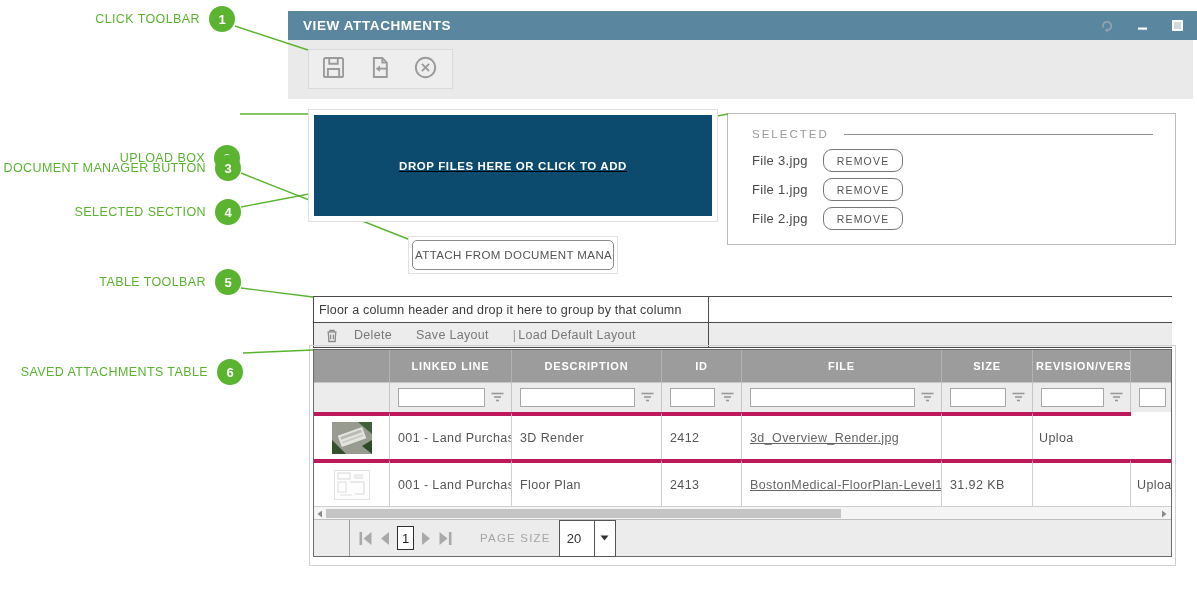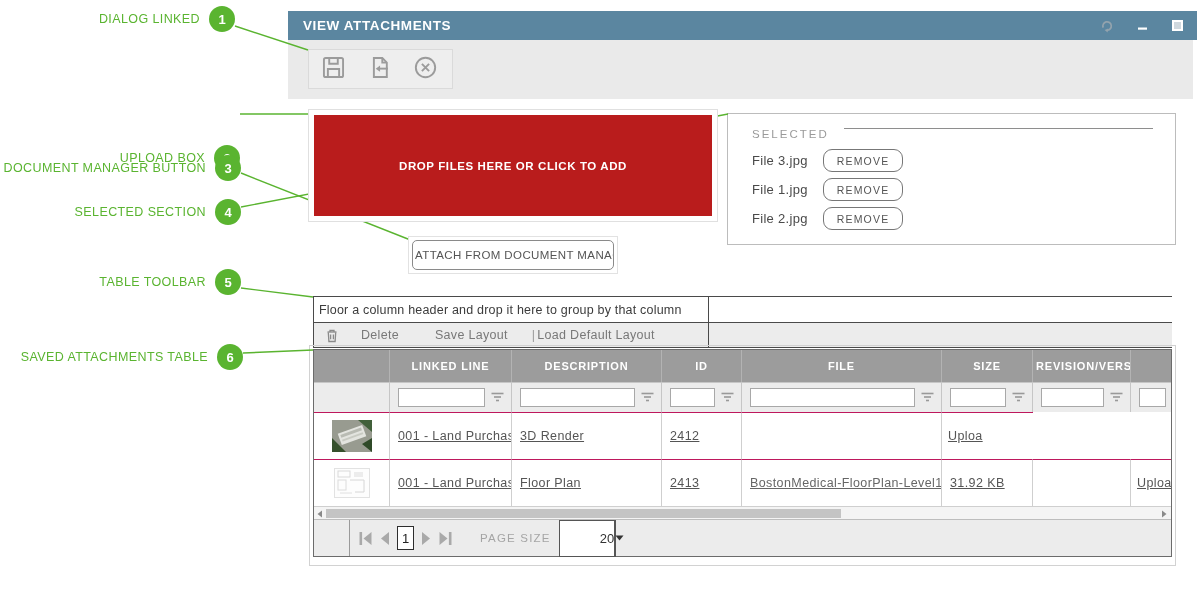--- a/index.html
+++ b/index.html
@@ -21,125 +21,125 @@
   .winbtns { position:absolute; right:14px; top:0; height:29px; display:flex; align-items:center; gap:21px; }
   .winbtn { display:flex; align-items:center; justify-content:center; width:14px; height:14px; cursor:default; }
 
   .dlg-toolbar { position:absolute; left:288px; top:40px; width:905px; height:59px; background:#eaeaea; }
   .iconbox { position:absolute; left:20px; top:9px; width:145px; height:40px; background:#eeeeee;
              border:1px solid #dadada; display:flex; align-items:center; gap:19px; padding:0 11px; }
 
   
   .upload-frame { position:absolute; left:308px; top:109px; width:410px; height:113px; background:#fff;
                   border:1px solid #e0e0e0; z-index:4; padding:5px; }
-  .upload-drop  { width:100%; height:100%; background:#b91c1c; display:flex; align-items:center; justify-content:center; }
+  .upload-drop  { width:100%; height:100%; background:#0c4a6e; display:flex; align-items:center; justify-content:center;text-decoration:underline; }
   .upload-drop span { color:#fff; font-weight:bold; font-size:11.5px; letter-spacing:.6px; }
 
   .attach-wrap { position:absolute; left:408px; top:236px; width:210px; height:38px; background:#fff;
                  border:1px solid #e2e2e2; z-index:4; display:flex; align-items:center; justify-content:center; }
   .attach-btn  { width:202px; height:30px; background:#fff; border:1.4px solid #8a8a8a; border-radius:5px;
                  color:#555; font-size:11.5px; letter-spacing:.4px; display:flex; align-items:center;
                  justify-content:flex-start; padding-left:2px; white-space:nowrap; overflow:hidden;
                  font-family:"Liberation Sans",sans-serif; }
 
   .selected-box { position:absolute; left:727px; top:113px; width:449px; height:132px; background:#fff;
                   border:1px solid #bcbcbc; z-index:2; }
-  .sel-head { position:absolute; left:24px; right:22px; top:14px; display:flex; align-items:flex-start; }
+  .sel-head { position:absolute; left:24px; right:22px; top:14px; display:flex; align-items:center; }
   .sel-head .t { color:#9a9a9a; font-size:11.5px; letter-spacing:2px; }
   .sel-head .rule { flex:1; border-top:1px solid #8e8e8e; margin-left:15px; }
   .sel-row { position:absolute; left:24px; height:23px; display:flex; align-items:center; }
   .sel-row .fname { color:#4a4a4a; font-size:13px; letter-spacing:.3px; width:66px; }
   .remove-btn { margin-left:5px; width:80px; height:23px; background:#fff; border:1.3px solid #777;
                 border-radius:9px; color:#555; font-size:10.5px; letter-spacing:1.2px;
                 display:flex; align-items:center; justify-content:center; font-family:"Liberation Sans",sans-serif; }
 
   
   .grid-top { position:absolute; left:313px; top:296px; width:859px; height:52px; }
   .group-row { height:26px; background:#fff; border-top:1px solid #4a4a4a; display:flex; align-items:center; }
   .group-row span { font-size:12.5px; color:#3b3b3b; letter-spacing:.2px; padding-left:6px; white-space:nowrap; }
   .tool-row { height:26px; background:#ececec; border-top:1px solid #4a4a4a; border-bottom:1px solid #4a4a4a;
               display:flex; align-items:center; color:#787878; font-size:12.5px; letter-spacing:.3px; }
-  .tool-row .titem { display:flex; align-items:center; gap:22px; cursor:default;justify-content:flex-end; }
+  .tool-row .titem { display:flex; align-items:center; gap:15px; cursor:default;justify-content:flex-end; }
   .lbox-outline { position:absolute; left:0; top:0; width:396px; height:52px; border:1px solid #4a4a4a;
                   pointer-events:none; }
 
   
   .table-outer { position:absolute; left:309px; top:345px; width:867px; height:221px; border:1px solid #d2d2d2; }
   .grid { position:absolute; left:313px; top:349px; width:859px; border:1px solid #6b6b6b; background:#fff; }
   .grow { display:grid; grid-template-columns:76px 122px 150px 80px 200px 91px 98px 1fr; }
   .grow > div { overflow:hidden; white-space:nowrap; }
   .hdr { height:32px; background:#9c9c9c; }
   .hdr > div { color:#fff; font-size:11px; font-weight:bold; letter-spacing:.8px; display:flex;
                align-items:center; justify-content:center; border-right:1px solid #b3b3b3; }
   .hdr > div.clip-left { justify-content:flex-start; padding-left:3px; }
   .hdr > div:last-child { border-right:none; }
   .flt { height:30px; background:#ececec; border-top:1px solid #c6c6c6; }
   .flt > div { display:flex; align-items:center; border-right:1px solid #c6c6c6; }
   .flt > div:last-child { border-right:none; }
   .flt input { flex:1; height:19px; min-width:10px; border:1px solid #a8a8a8; background:#fff;
                margin:0 5px 0 8px; outline:none; font-size:12px; padding:0 3px; }
   .flt .ficon { margin-right:6px; flex:none; }
   .drow { height:47px; background:#fff; }
-  .drow > div { display:flex; align-items:center; border-right:1px solid #cfcfcf; border-top:1px solid #be185d;
-                color:#555; font-size:12.5px; letter-spacing:.4px; padding-left:8px;text-decoration:underline; }
+  .drow > div { display:flex; align-items:center; border-right:1px solid #cfcfcf; border-top:4px solid #be185d;
+                color:#555; font-size:12.5px; letter-spacing:.4px; padding-left:8px; }
   .drow > div:last-child { border-right:none; padding-left:6px; }
   .drow > div.thumb { justify-content:center; padding-left:0; }
   .filelink { color:#666; text-decoration:underline; cursor:pointer; }
 
   .hscroll { position:relative; height:13px; background:#f4f4f4; border-top:1px solid #cfcfcf; }
   .hthumb { position:absolute; left:12px; top:2px; width:515px; height:9px; background:#c4c4c4; }
   .harrow { position:absolute; top:2px; width:9px; height:9px; display:flex; align-items:center; justify-content:center; }
 
   .pager { position:relative; height:37px; background:#ececec; border-top:1px solid #bdbdbd;
            display:flex; align-items:center; }
   .pager-div { position:absolute; left:35px; top:0; height:100%; border-right:1px solid #9a9a9a; }
   .pctrl { display:flex; align-items:center; gap:6px; margin-left:44px; }
   .pbtn { display:flex; align-items:center; justify-content:center; cursor:default; }
   .pagebox { width:17px; height:24px; background:#fff; border:1.6px solid #2e2e2e; color:#222;
              font-size:13px; display:flex; align-items:center; justify-content:center; }
   .psize-lbl { margin-left:27px; color:#a5a5a5; font-size:11.5px; letter-spacing:1.2px; }
-  .psize-dd { margin-left:8px; width:57px; height:37px; background:#fff; border:1.4px solid #555; display:flex;padding-left:33px; }
+  .psize-dd { margin-left:8px; width:57px; height:37px; background:#fff; border:1.4px solid #555; display:flex; }
   .psize-dd .val { flex:1; display:flex; align-items:center; padding-left:7px; color:#333; font-size:13px; }
   .psize-dd .caret { width:21px; border-left:1.4px solid #555; display:flex; align-items:center; justify-content:center; }
 </style>
 </head>
 <body>
 
 <div class="page">
 
   <svg id="lines" width="1197" height="591">
     <line x1="235" y1="26" x2="308" y2="50" stroke="#5ab430" stroke-width="1.4"></line>
     <line x1="240" y1="114" x2="310" y2="114" stroke="#5ab430" stroke-width="1.4"></line>
     <line x1="241" y1="173" x2="413" y2="241" stroke="#5ab430" stroke-width="1.4"></line>
     <line x1="241" y1="207" x2="728" y2="114" stroke="#5ab430" stroke-width="1.4"></line>
     <line x1="241" y1="288" x2="313" y2="297" stroke="#5ab430" stroke-width="1.4"></line>
     <line x1="243" y1="353" x2="313" y2="350" stroke="#5ab430" stroke-width="1.4"></line>
   </svg>
 
   <div class="callout" style="top:6px;   width:235px; z-index:5;">
-    <span class="lbl">DIALOG LINKED</span>
+    <span class="lbl">CLICK TOOLBAR</span>
     <span class="num">1</span>
   </div>
   <div class="callout" style="top:101px; width:240px; z-index:5;margin-top:44px;">
     <span class="lbl">UPLOAD BOX</span>
     <span class="num">2</span>
   </div>
   <div class="callout" style="top:155px; width:241px; z-index:5;">
     <span class="lbl">DOCUMENT MANAGER BUTTON</span>
     <span class="num">3</span>
   </div>
   <div class="callout" style="top:199px; width:241px; z-index:5;">
     <span class="lbl">SELECTED SECTION</span>
     <span class="num">4</span>
   </div>
   <div class="callout" style="top:269px; width:241px; z-index:5;">
     <span class="lbl">TABLE TOOLBAR</span>
     <span class="num">5</span>
   </div>
-  <div class="callout" style="top:344px; width:243px; z-index:5;align-items:center;">
+  <div class="callout" style="top:359px; width:243px; z-index:5;align-items:center;">
     <span class="lbl">SAVED ATTACHMENTS TABLE</span>
     <span class="num">6</span>
   </div>
 
   <div class="titlebar">
     <span class="title">VIEW ATTACHMENTS</span>
     <div class="winbtns">
       <span class="winbtn">
         <svg width="14" height="14" viewBox="0 0 14 14">
             <path d="M3.2 8.6 A4.2 4.2 0 1 1 7 11.2" fill="none" stroke="#93a3ad" stroke-width="1.7"></path>
@@ -226,21 +226,21 @@
     <div class="tool-row">
       <span class="titem" style="margin-left:12px;">
         <svg width="14" height="15" viewBox="0 0 14 15" fill="none" stroke="#8a8a8a" stroke-width="1.3">
           <path d="M2.5 4 h9"></path>
             <path d="M5 4 v-1.5 h4 V4"></path>
           <path d="M3.3 4.4 l.6 9.1 h6.2 l.6-9.1"></path>
           <path d="M5.6 6.5 v4.8 M8.4 6.5 v4.8"></path>
         </svg>
         <span>Delete</span>
       </span>
-      <span class="titem" style="margin-left:36px;">
+      <span class="titem" style="margin-left:24px;">
         <span>Save Layout</span>
       </span>
       <span style="margin-left:24px; color:#9a9a9a;">|</span>
       <span class="titem" style="margin-left:2px;">
         <span>Load Default Layout</span>
       </span>
     </div>
     <div class="lbox-outline"></div>
   </div>
 
@@ -335,20 +335,23 @@
           <g transform="rotate(-20 20 15)">
             <rect x="7" y="9" width="26" height="12" fill="#e3e4df"></rect>
             <rect x="9" y="11" width="22" height="3" fill="#b9bbb3"></rect>
             <rect x="9" y="16" width="22" height="2" fill="#c8cac2"></rect>
           </g>
         </svg>
       </div>
       <div>001 - Land Purchas</div>
       <div>3D Render</div>
       <div>2412</div>
+      <div>
+          <span class="filelink">3d_Overview_Render.jpg</span>
+        </div>
       <div></div>
       <div>Uploa</div>
     </div>
 
     <div class="grow drow">
       <div class="thumb">
         <svg width="36" height="30" viewBox="0 0 36 30">
           <rect x="0.5" y="0.5" width="35" height="29" fill="#fdfdfd" stroke="#e2e2e2"></rect>
           <rect x="4" y="3" width="12" height="6" fill="none" stroke="#d9d9d9"></rect>
           <rect x="4" y="12" width="8" height="10" fill="none" stroke="#dcdcdc"></rect>

